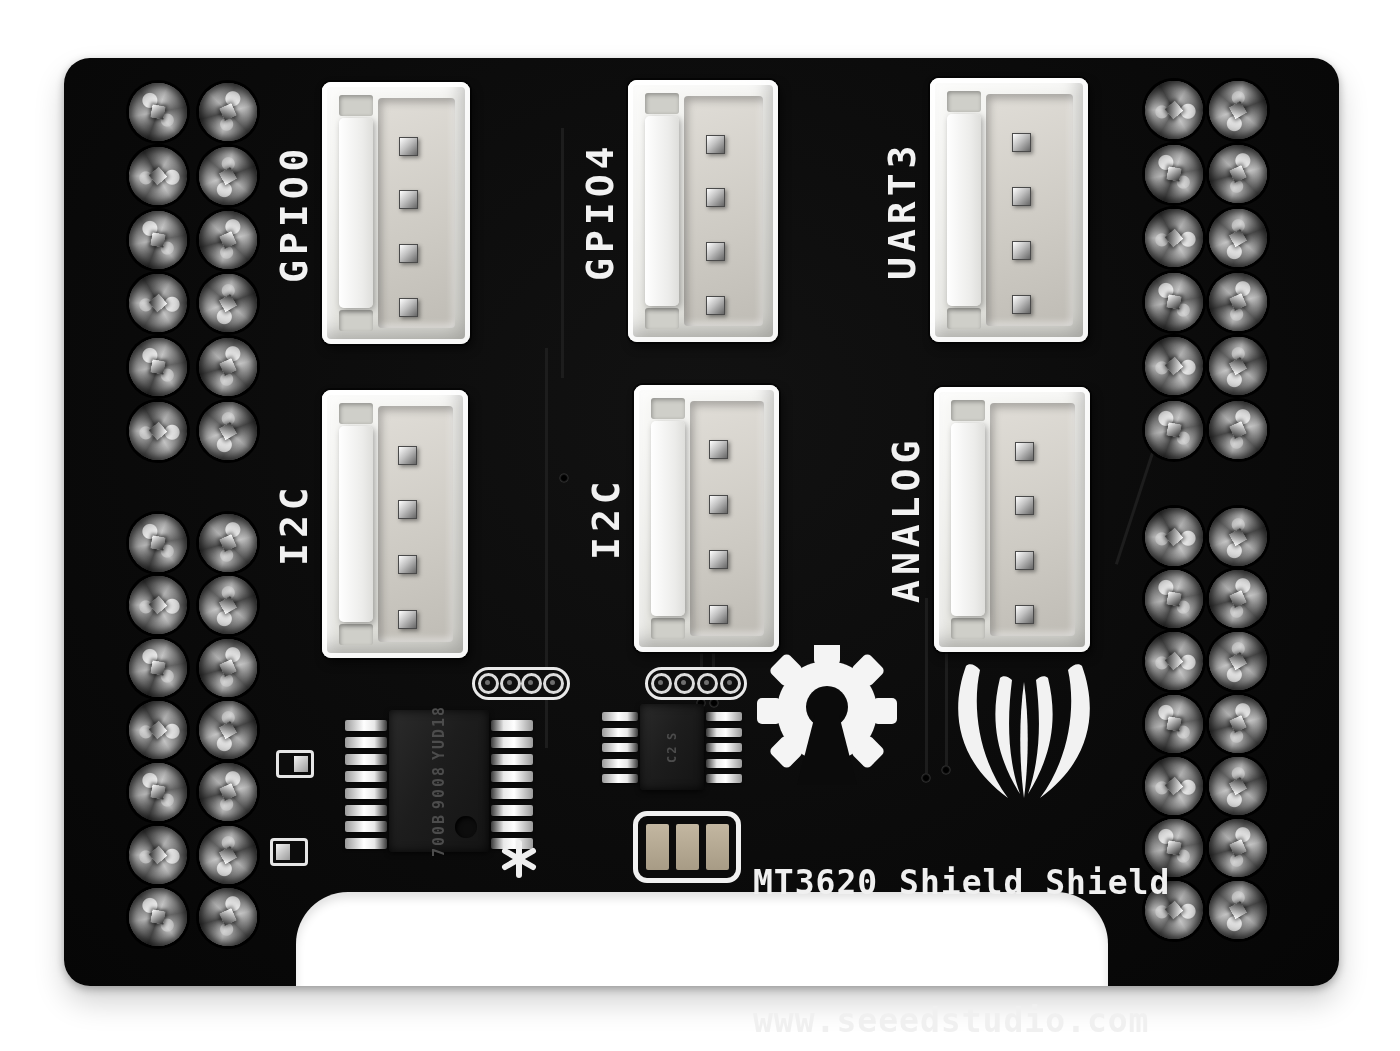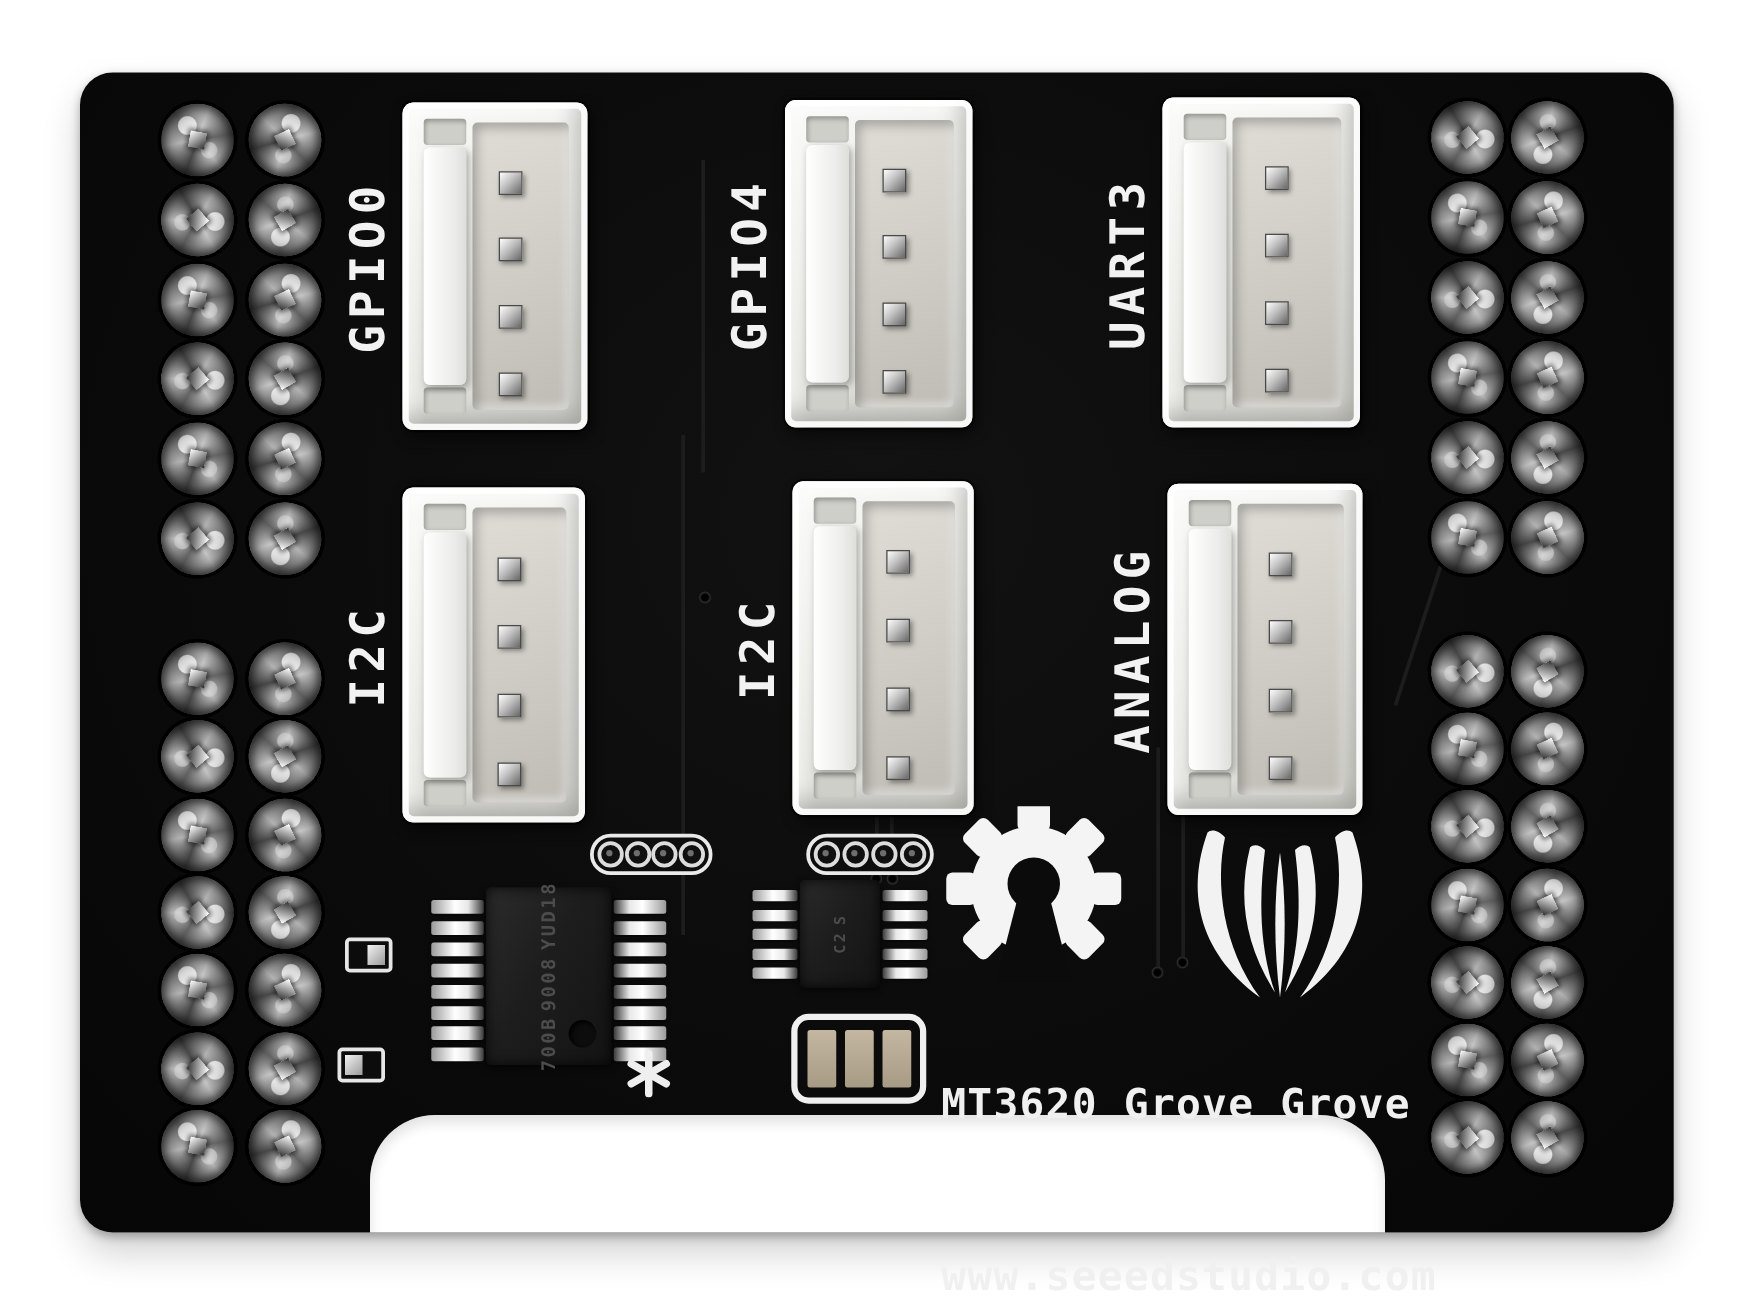--- a/index.html
+++ b/index.html
@@ -323,17 +323,17 @@
     <g fill="#f2f2f2">
       <path d="M28,14 C12,58 18,108 70,146 C40,106 34,54 42,18 C37,12 31,11 28,14 Z"></path>
       <path d="M144,14 C160,58 154,108 102,146 C132,106 138,54 130,18 C135,12 141,11 144,14 Z"></path>
       <path d="M62,26 C52,66 58,104 82,142 C68,102 70,60 74,28 C70,24 65,23 62,26 Z"></path>
       <path d="M110,26 C120,66 114,104 90,142 C104,102 102,60 98,28 C102,24 107,23 110,26 Z"></path>
       <path d="M86,30 C81,66 81,108 86,146 C91,108 91,66 86,30 Z"></path>
     </g>
   </svg>
 
   <div class="silktext">
-    <div>MT3620 Grove Grove</div>
+    <div>MT3620 Shield Shield</div>
     <div>www.seeedstudio.com</div>
     
   </div>
 </div>
 
 </body></html>

